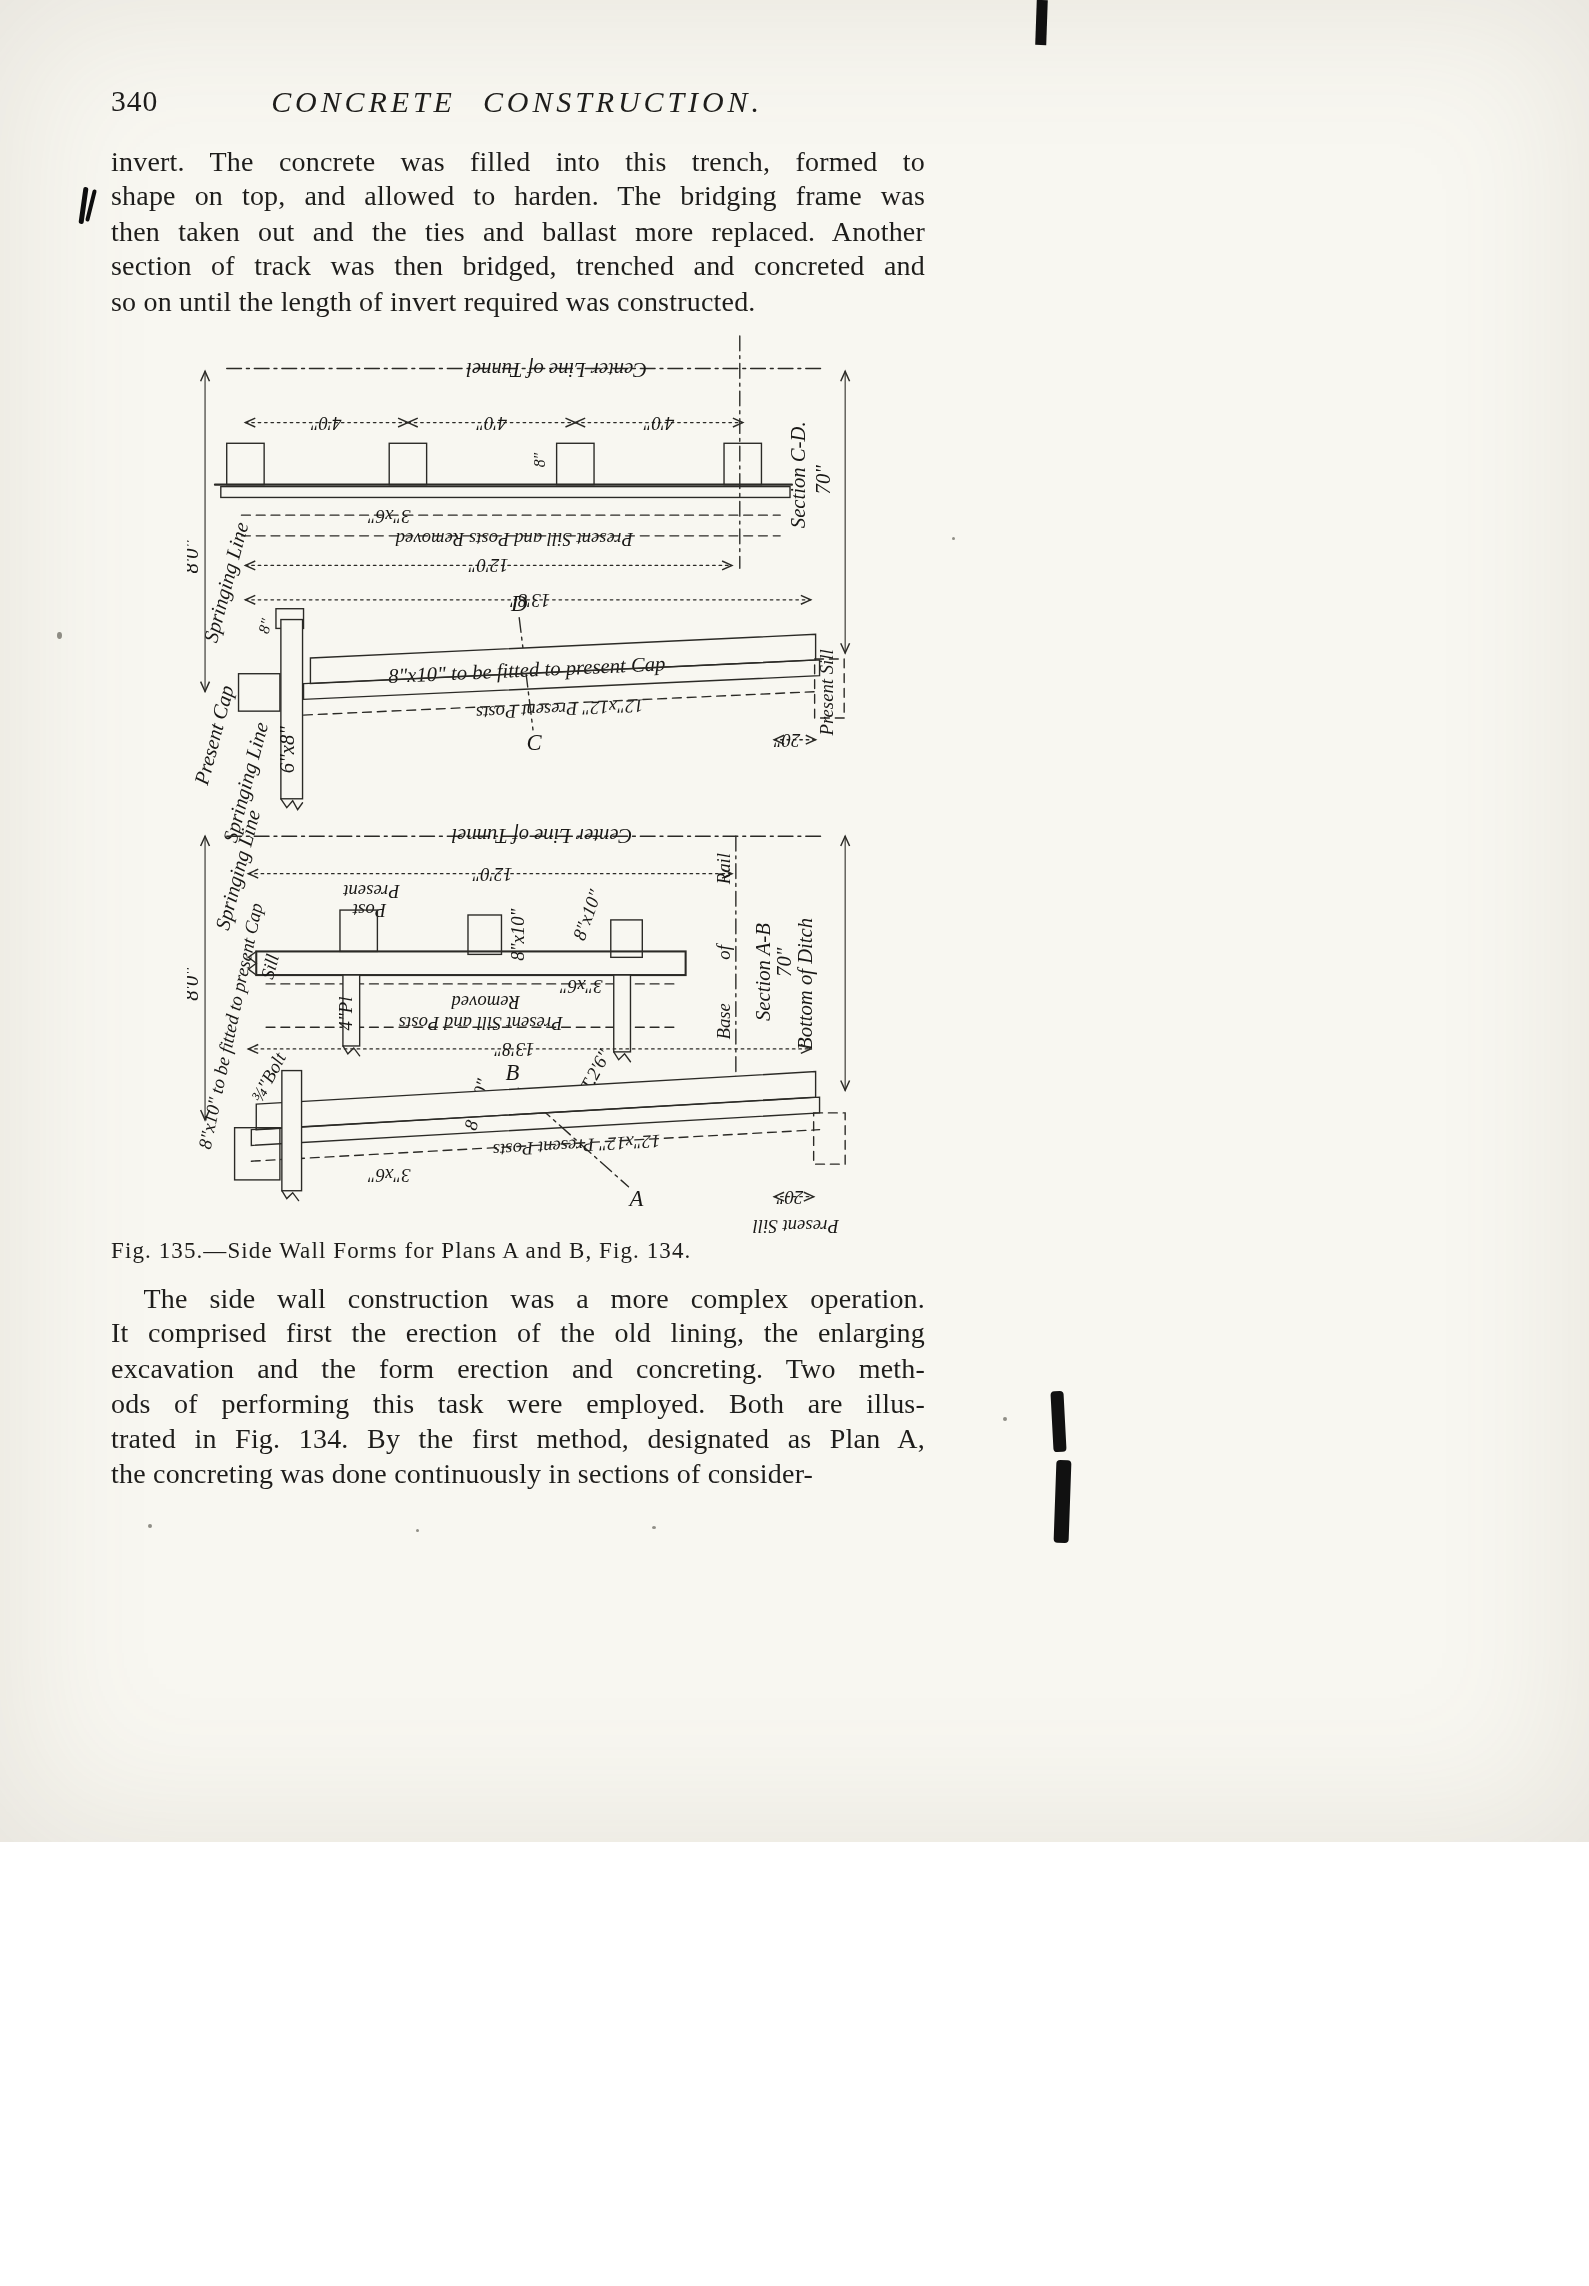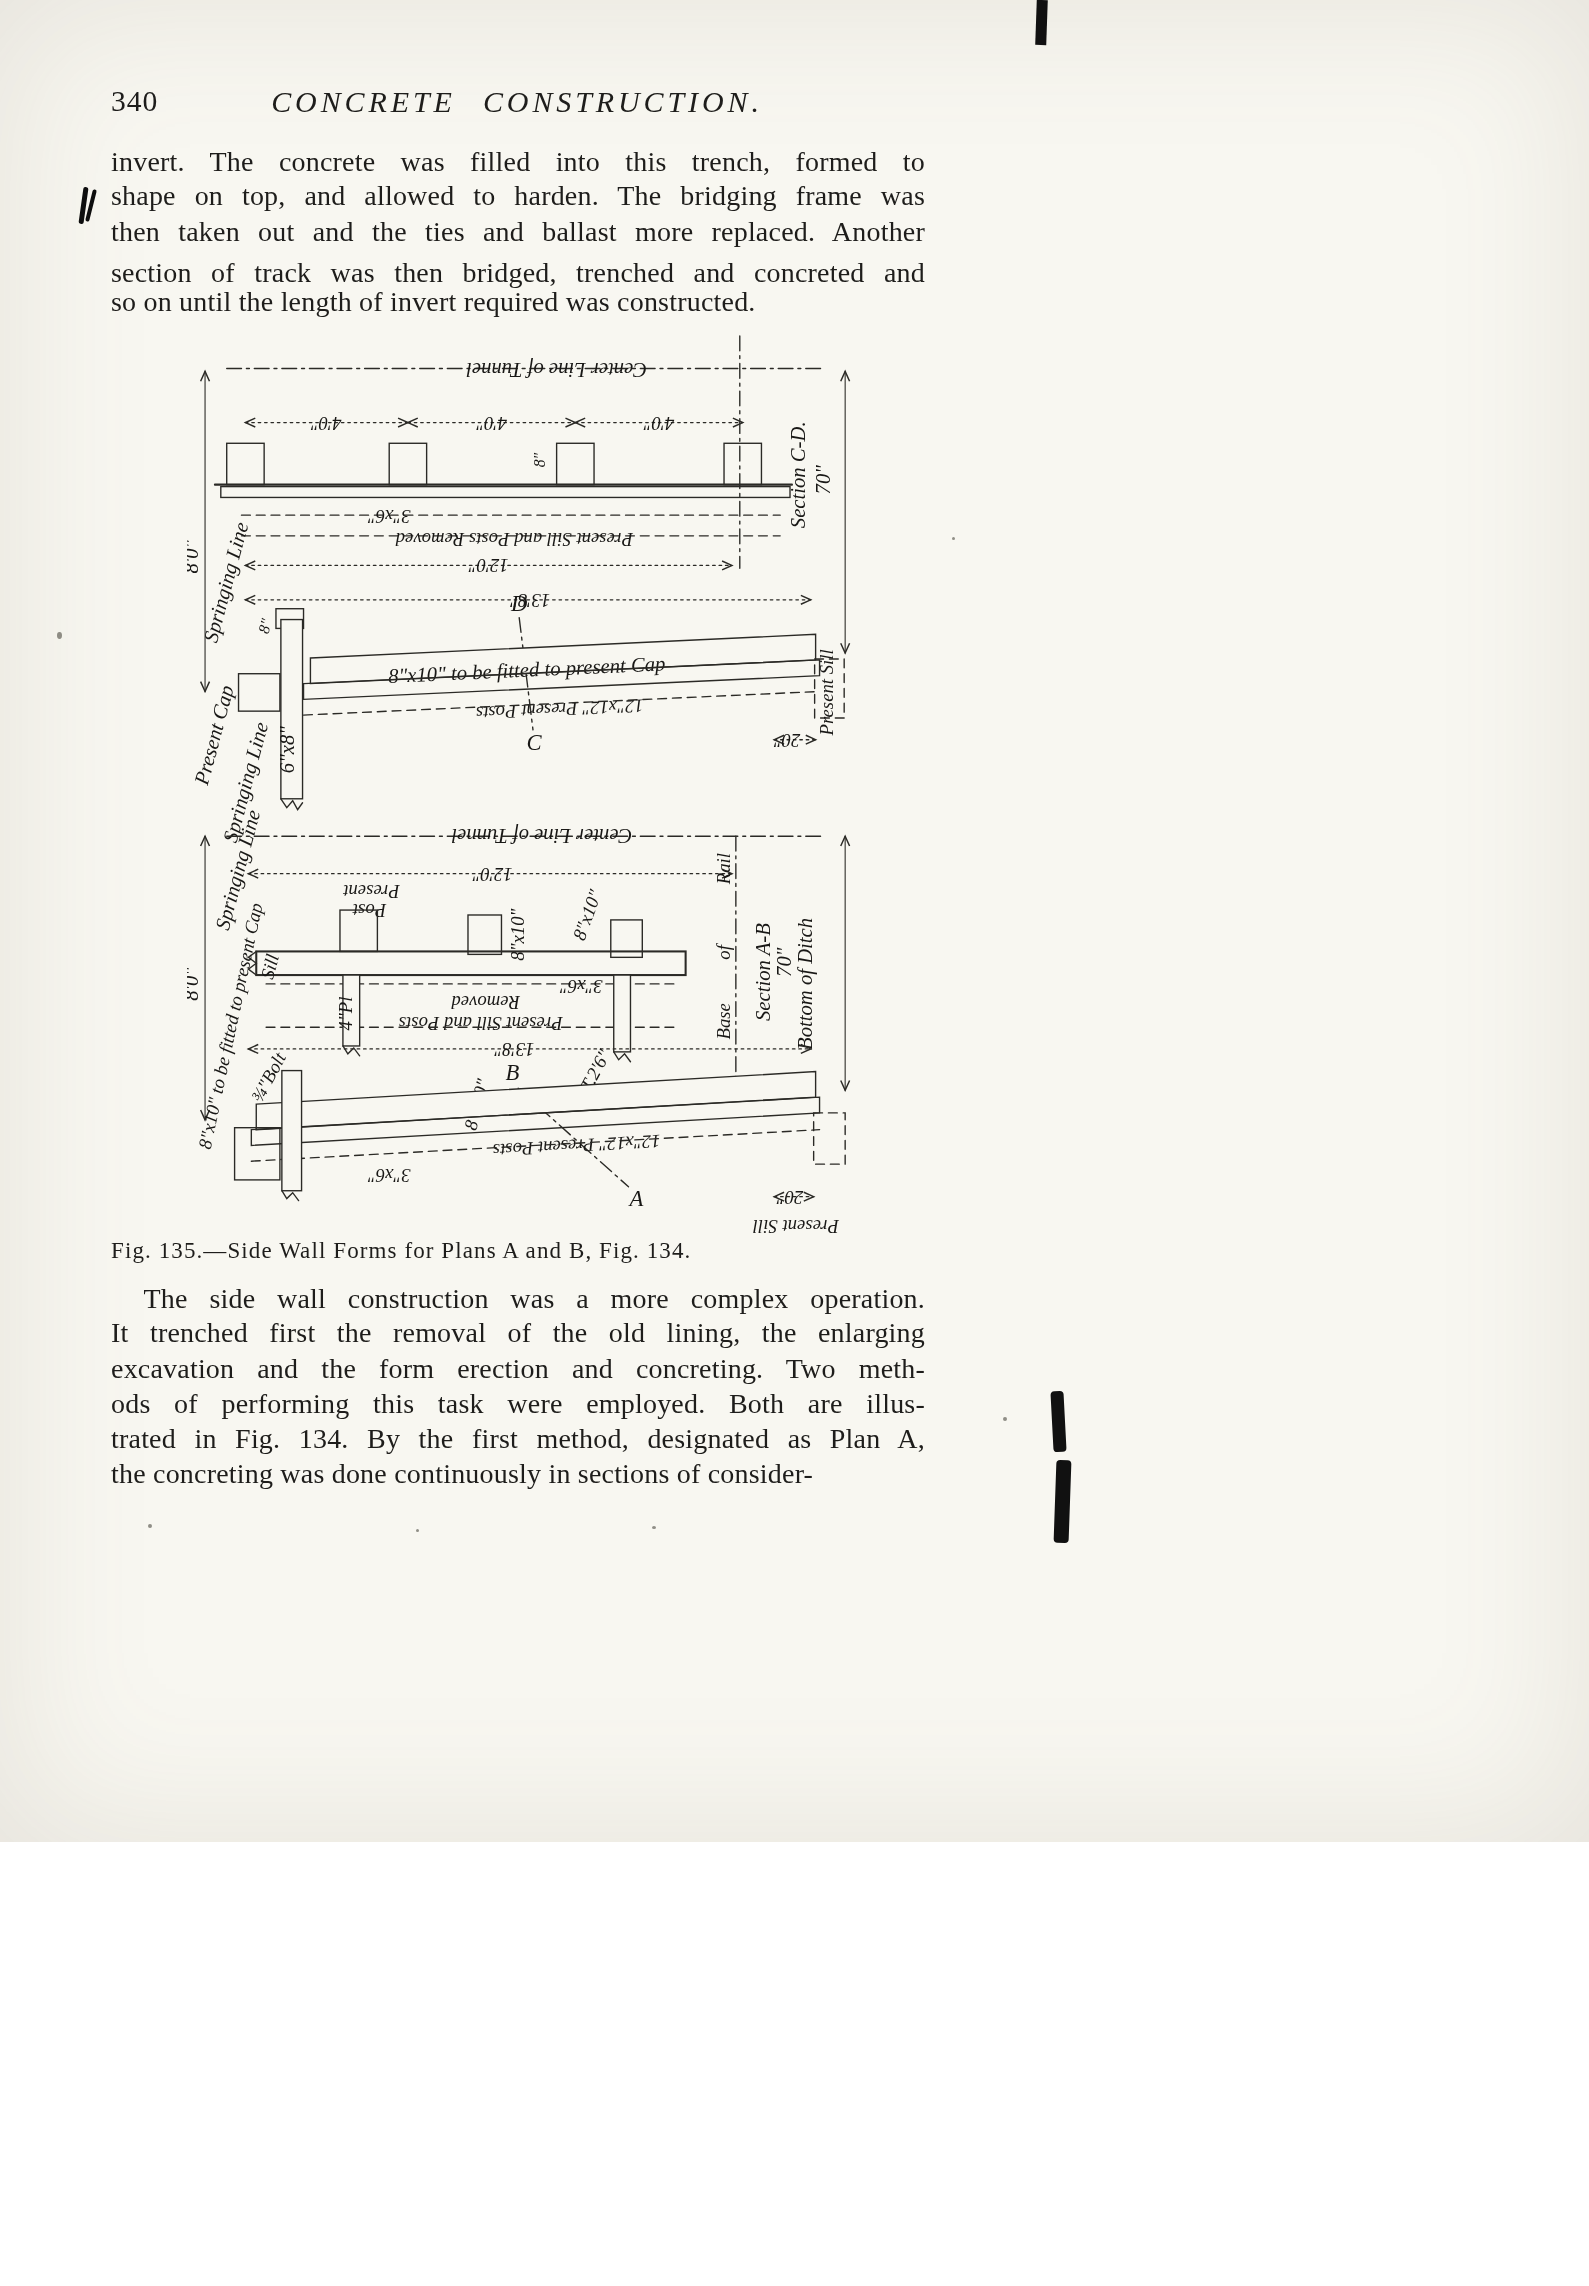--- a/index.html
+++ b/index.html
@@ -49,21 +49,21 @@
 <body>
 
 <div class="page">
 
   <div class="pageno">340</div>
   <div class="runhead">CONCRETE CONSTRUCTION.</div>
 
   <div class="bl jl" style="top:145px">invert.  The concrete was filled into this trench, formed to</div>
   <div class="bl jl" style="top:179px">shape on top, and allowed to harden.  The bridging frame was</div>
   <div class="bl jl" style="top:215px">then taken out and the ties and ballast more replaced.  Another</div>
-  <div class="bl jl" style="top:256px">section of track was then bridged, trenched and concreted and</div>
+  <div class="bl jl" style="top:249px">section of track was then bridged, trenched and concreted and</div>
   <div class="bl" style="top:285px">so on until the length of invert required was constructed.</div>
 
   <svg class="fig" width="690" height="906" viewBox="0 0 700 920">
     <defs>
       <pattern id="h1" patternUnits="userSpaceOnUse" width="6" height="6" patternTransform="rotate(45)">
         <line x1="3" y1="-1" x2="3" y2="7" stroke="#34332e" stroke-width="1.6"></line>
       </pattern>
       <pattern id="h3" patternUnits="userSpaceOnUse" width="5" height="5" patternTransform="rotate(45)">
         <line x1="2.5" y1="-1" x2="2.5" y2="6" stroke="#34332e" stroke-width="1.1"></line>
       </pattern>
@@ -208,21 +208,21 @@
       <line class="ln dt" x1="596" y1="878" x2="636" y2="878" marker-start="url(#mS)" marker-end="url(#mE)"></line>
       <text class="fl" transform="translate(612,872) rotate(180)">20"</text>
       <text class="fl" transform="translate(618,902) rotate(180)">Present Sill</text>
       <line class="ln thin" x1="668" y1="512" x2="668" y2="770" marker-start="url(#mS)" marker-end="url(#mE)"></line>
     </g>
   </svg>
 
   <div class="caption">Fig. 135.—Side Wall Forms for Plans A and B, Fig. 134.</div>
 
   <div class="bl jl ind" style="top:1282px">The side wall construction was a more complex operation.</div>
-  <div class="bl jl" style="top:1316px">It trenched first the removal of the old lining, the enlarging</div>
+  <div class="bl jl" style="top:1316px">It comprised first the erection of the old lining, the enlarging</div>
   <div class="bl jl" style="top:1352px">excavation and the form erection and concreting.  Two meth-</div>
   <div class="bl jl" style="top:1387px">ods of performing this task were employed.  Both are illus-</div>
   <div class="bl jl" style="top:1422px">trated in Fig. 134.  By the first method, designated as Plan A,</div>
   <div class="bl" style="top:1457px">the concreting was done continuously in sections of consider-</div>
 
   <div class="art a1"></div>
   <div class="art a2"></div>
   <div class="art a3"></div>
   <div class="ink">
       <i></i>

